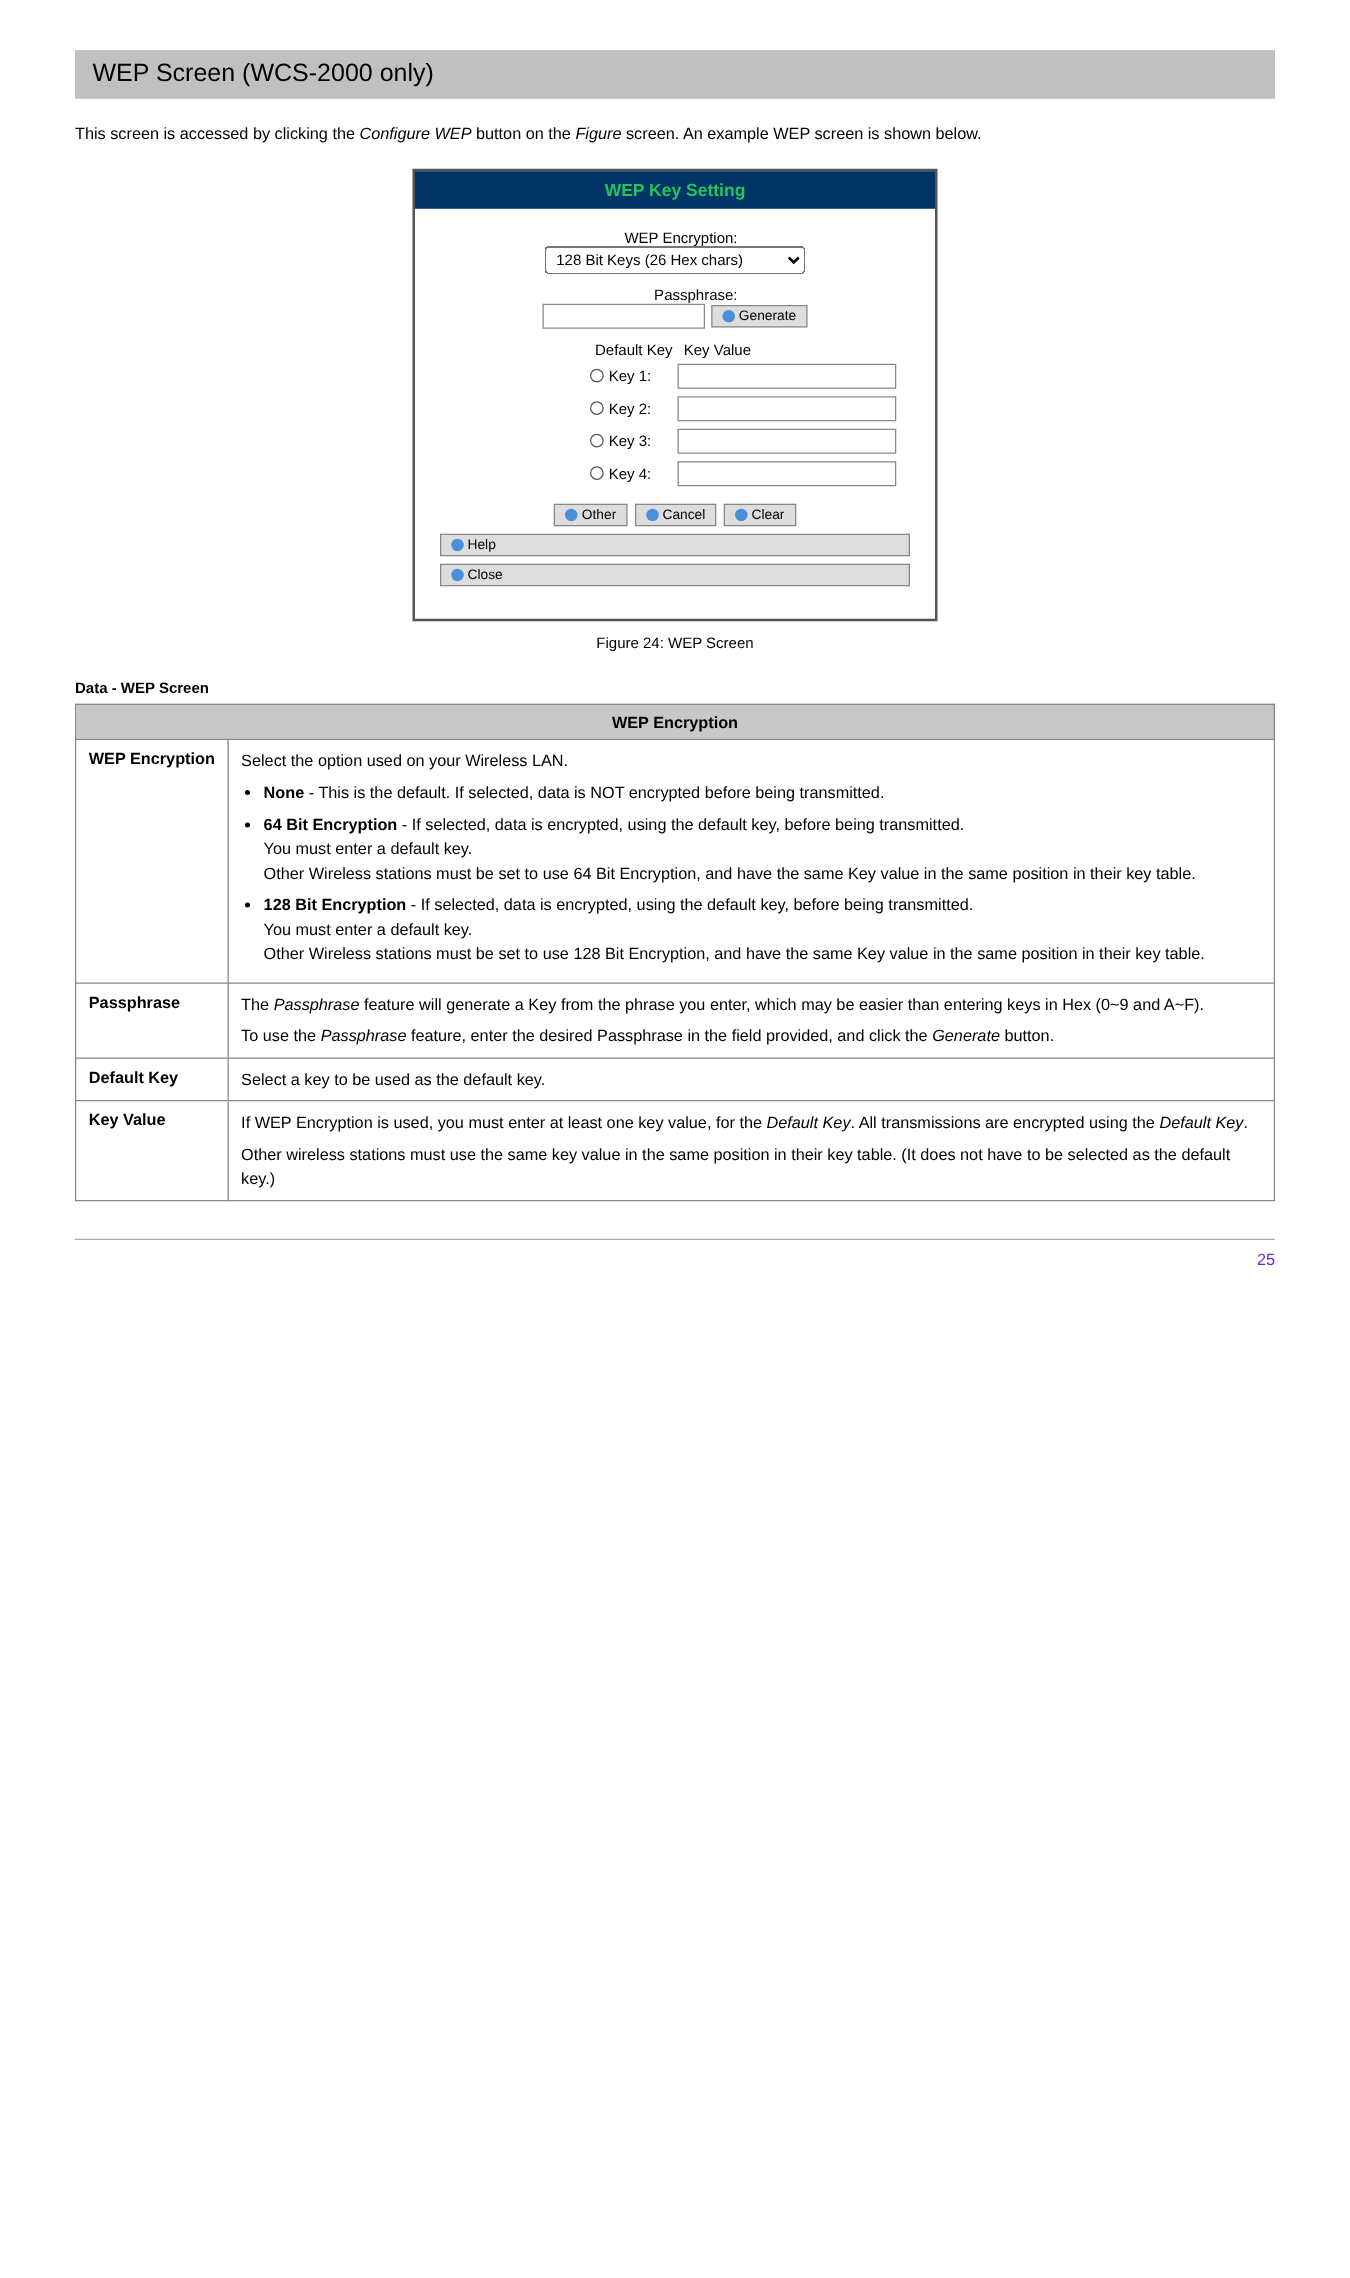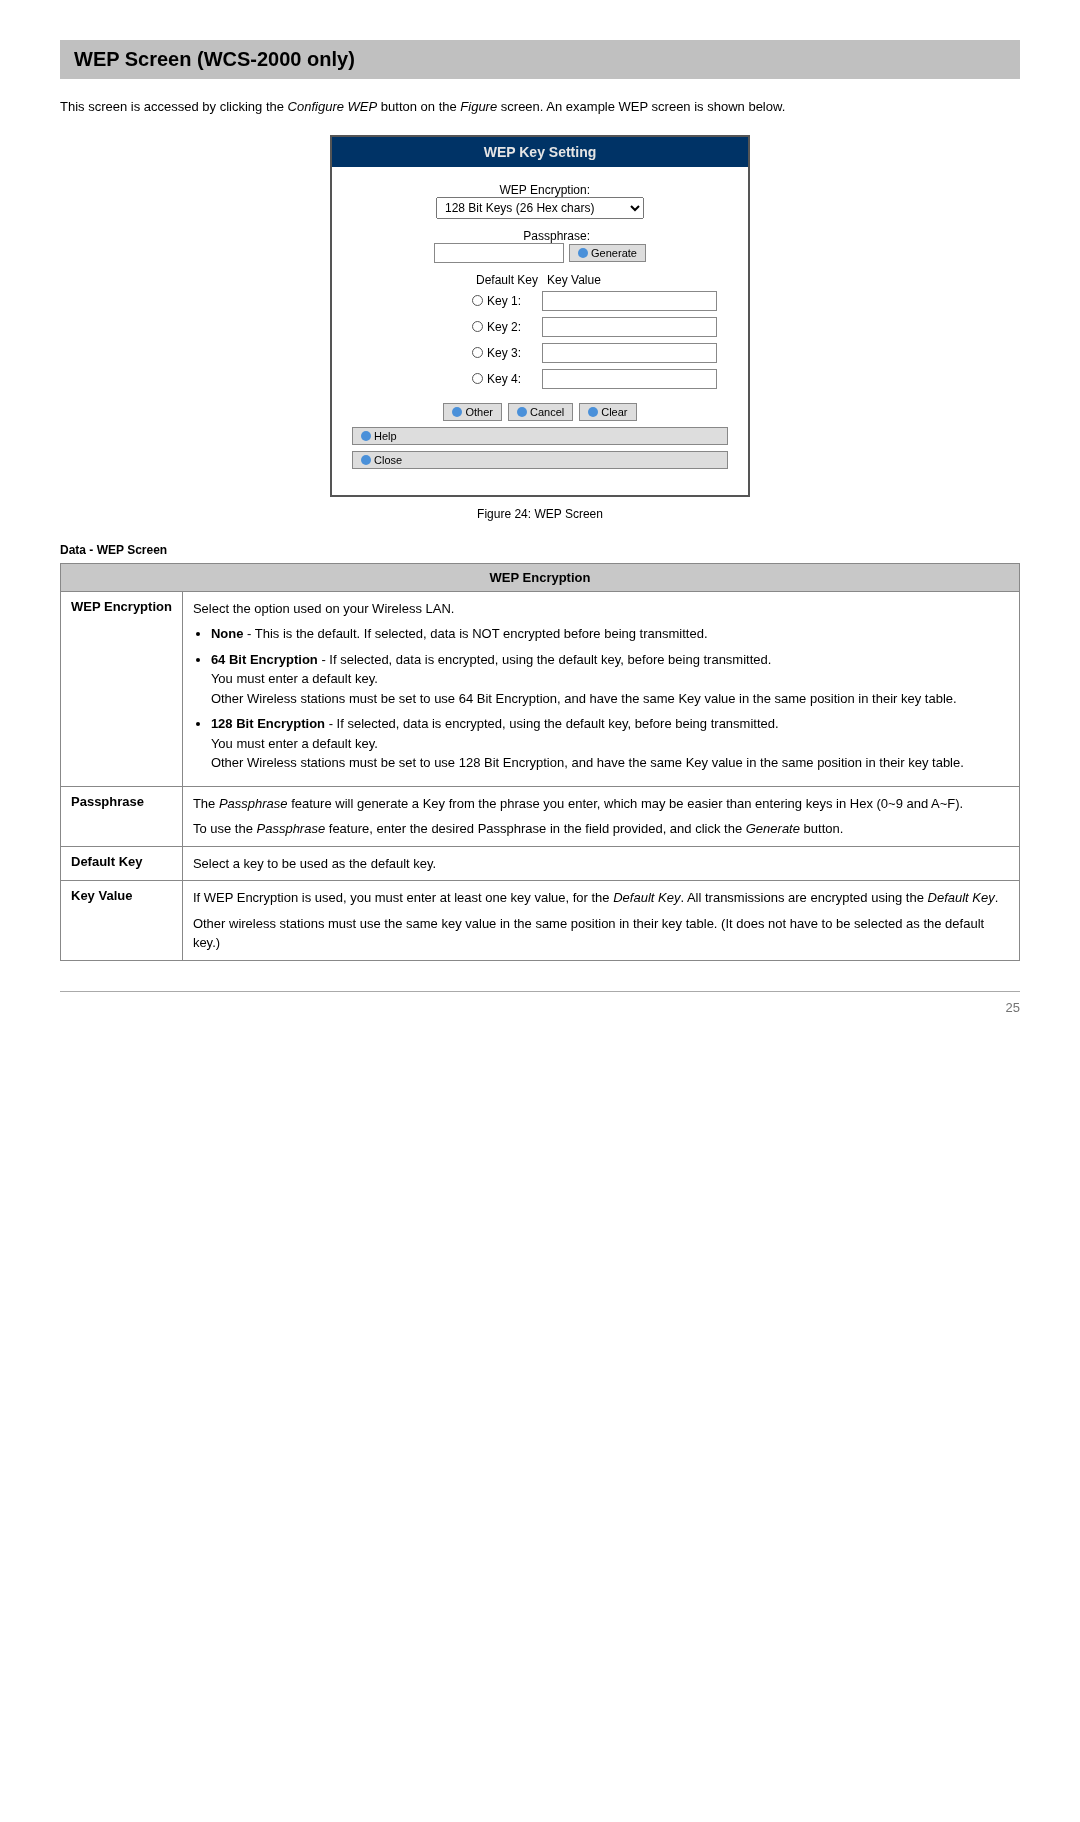--- a/index.html
+++ b/index.html
@@ -14,21 +14,21 @@
     }
 
     
     .page-title-bar {
       background: #c0c0c0;
       padding: 8px 14px;
       margin-bottom: 18px;
     }
     .page-title-bar h2 {
       font-size: 20px;
-      font-weight: bold;
+      font-weight: normal;
       color: #000;
     }
 
     .intro-text {
       font-size: 13px;
       line-height: 1.5;
       margin-bottom: 18px;
     }
     .intro-text em {
       font-style: italic;
@@ -36,21 +36,21 @@
 
     
     .wep-dialog {
       border: 2px solid #555;
       width: 420px;
       margin: 0 auto 10px auto;
       background: #fff;
     }
     .wep-dialog-header {
       background: #003366;
-      color: #e5e5e5;
+      color: #22c55e;
       text-align: center;
       font-weight: bold;
       font-size: 14px;
       padding: 7px 14px;
     }
     .wep-dialog-body {
       padding: 16px 20px;
     }
     .wep-form-row {
       display: flex;
@@ -209,21 +209,21 @@
     em { font-style: italic; }
     strong { font-weight: bold; }
 
     
     .page-footer {
       border-top: 1px solid #aaa;
       margin-top: 30px;
       padding-top: 8px;
       text-align: right;
       font-size: 13px;
-      color: #737373;
+      color: #6d28d9;
     }
   </style>
 </head>
 <body>
 
 <div class="page-title-bar">
   <h2>WEP Screen (WCS-2000 only)</h2>
 </div>
 
 <p class="intro-text">

